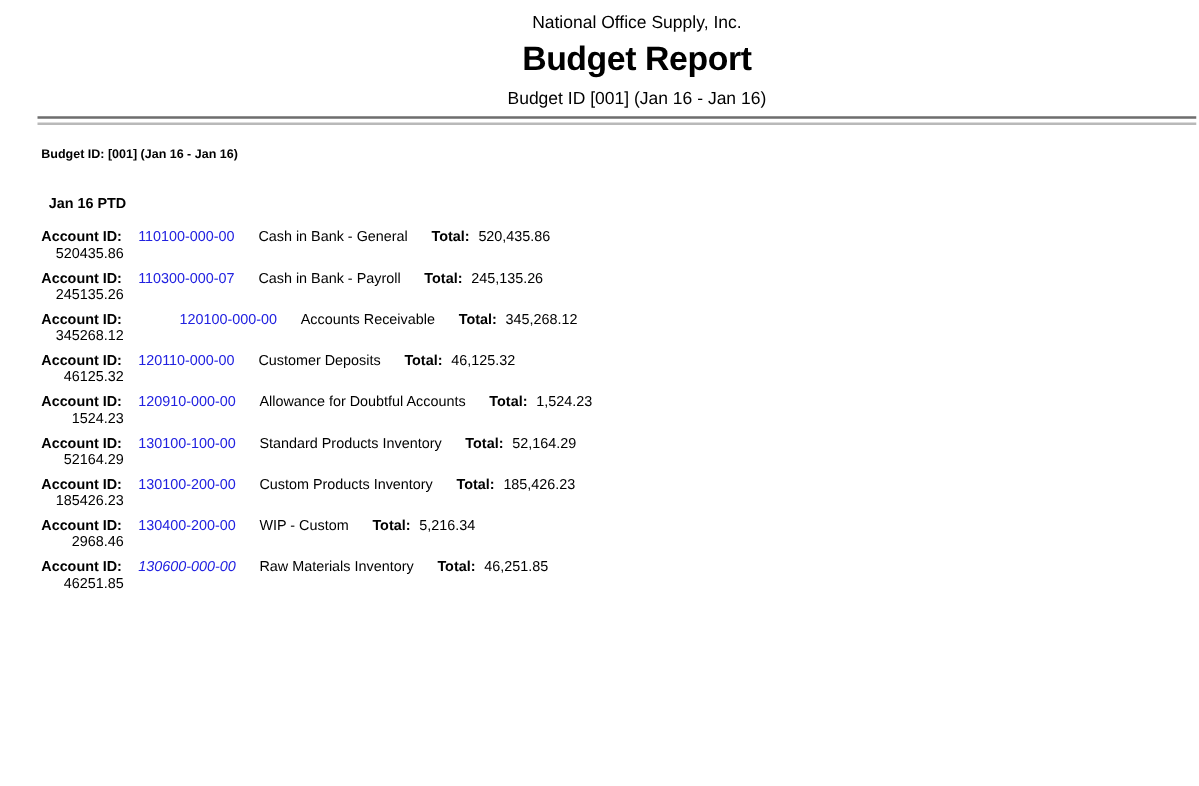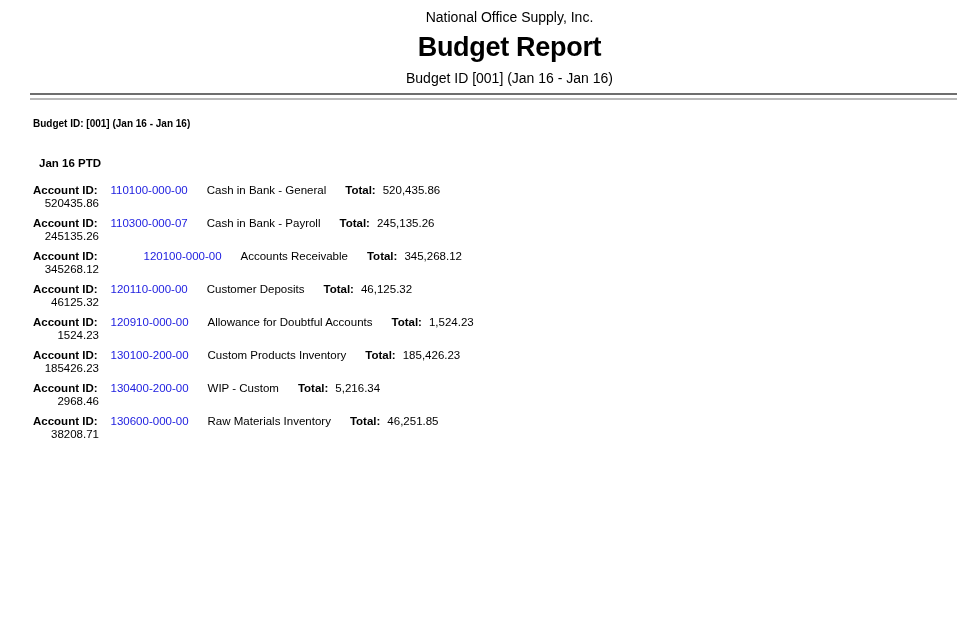--- a/index.html
+++ b/index.html
@@ -71,24 +71,28 @@
     </div>
     <div class="acct-block">
       <div class="acct-line"><span class="b">Account ID:</span><a class="acct-id" href="#" style="color: rgb(33, 33, 224);">120110-000-00</a><span class="acct-name">Customer Deposits</span><span class="b total-label">Total:</span><span class="total-val">46,125.32</span></div>
       <div class="value-line"><span class="ptd-val">46125.32</span></div>
     </div>
     <div class="acct-block">
       <div class="acct-line"><span class="b">Account ID:</span><a class="acct-id" href="#" style="color: rgb(33, 33, 224);">120910-000-00</a><span class="acct-name">Allowance for Doubtful Accounts</span><span class="b total-label">Total:</span><span class="total-val">1,524.23</span></div>
       <div class="value-line"><span class="ptd-val">1524.23</span></div>
     </div>
     <div class="acct-block">
+      <div class="acct-line"><span class="b">Account ID:</span><a class="acct-id" href="#" style="color: rgb(33, 33, 224);">130100-100-00</a><span class="acct-name">Standard Products Inventory</span><span class="b total-label">Total:</span><span class="total-val">52,164.29</span></div>
+      <div class="value-line"><span class="ptd-val">52164.29</span></div>
+    </div>
+    <div class="acct-block">
       <div class="acct-line"><span class="b">Account ID:</span><a class="acct-id" href="#" style="color: rgb(33, 33, 224);">130100-200-00</a><span class="acct-name">Custom Products Inventory</span><span class="b total-label">Total:</span><span class="total-val">185,426.23</span></div>
       <div class="value-line"><span class="ptd-val">185426.23</span></div>
     </div>
     <div class="acct-block">
       <div class="acct-line"><span class="b">Account ID:</span><a class="acct-id" href="#" style="color: rgb(33, 33, 224);">130400-200-00</a><span class="acct-name">WIP - Custom</span><span class="b total-label">Total:</span><span class="total-val">5,216.34</span></div>
       <div class="value-line"><span class="ptd-val">2968.46</span></div>
     </div>
     <div class="acct-block">
-      <div class="acct-line"><span class="b">Account ID:</span><a class="acct-id" href="#" style="color: rgb(33, 33, 224);">130600-000-00</a><span class="acct-name">Raw Materials Inventory</span><span class="b total-label">Total:</span><span class="total-val">46,251.85</span></div>
-      <div class="value-line"><span class="ptd-val">38208.71</span></div>
+      <div class="acct-line"><span class="b">Account ID:</span><a class="acct-id" href="#" style="color: rgb(33, 33, 224); font-style: italic;">130600-000-00</a><span class="acct-name">Raw Materials Inventory</span><span class="b total-label">Total:</span><span class="total-val">46,251.85</span></div>
+      <div class="value-line"><span class="ptd-val">46251.85</span></div>
     </div>
   </div>
 
 </body></html>

